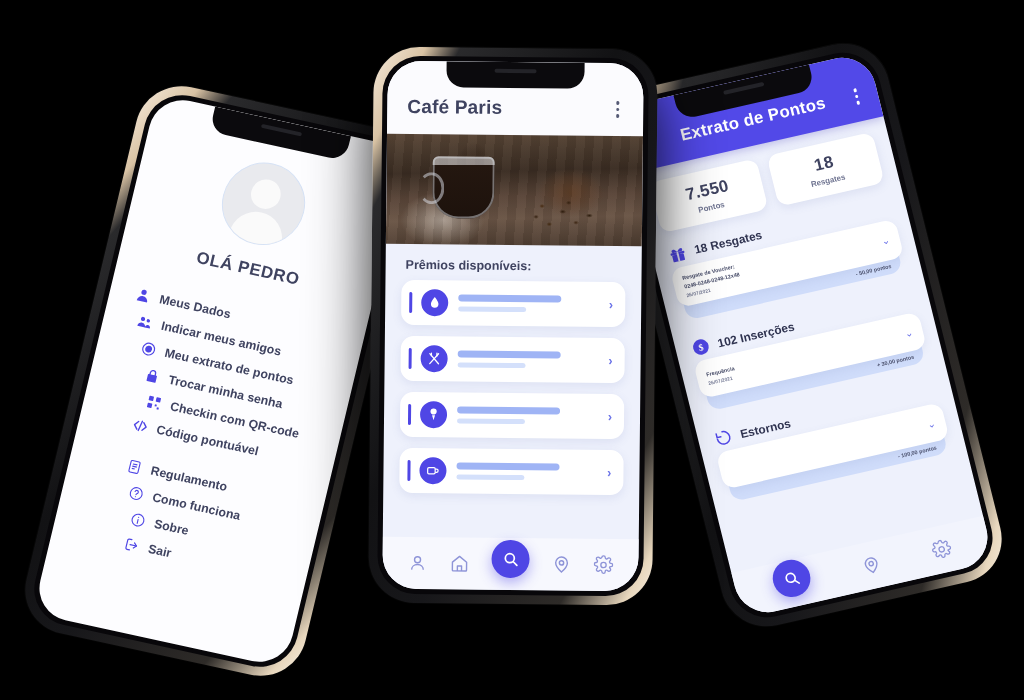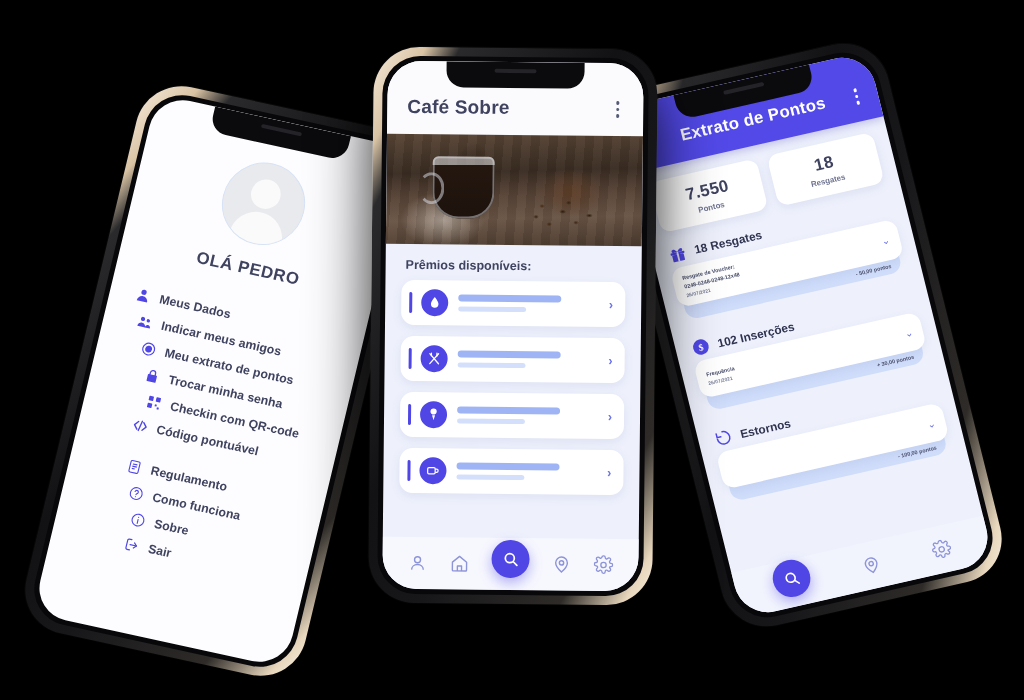--- a/index.html
+++ b/index.html
@@ -481,21 +481,21 @@
   </div>
 
   <div class="phone" id="phone-center">
     <div class="phone-inner">
       <div class="screen">
         <div class="notch">
             <span class="speaker"></span>
           </div>
 
         <div class="c-header">
-          <span class="c-title">Café Sobre</span>
+          <span class="c-title">Café Paris</span>
           <span class="kebab">
               <i></i>
               <i></i>
               <i></i>
             </span>
         </div>
 
         <div class="hero">
           <span class="cup"></span>
           <span class="beans"></span>

